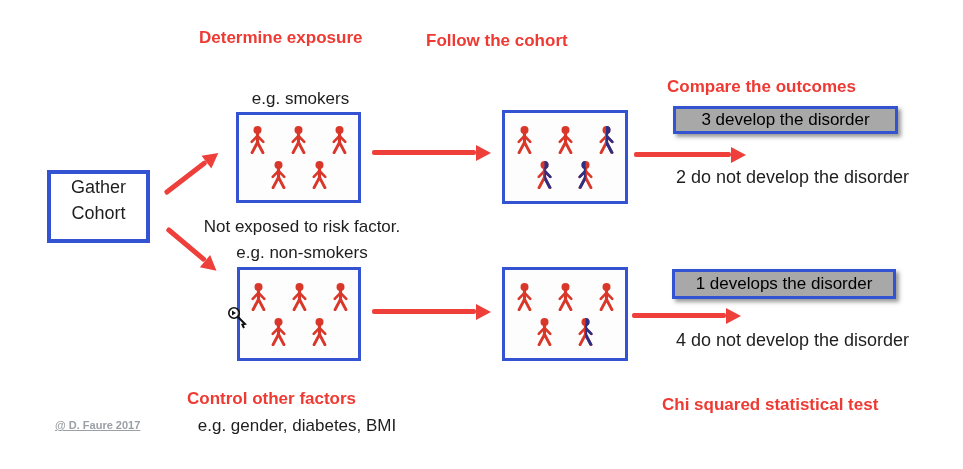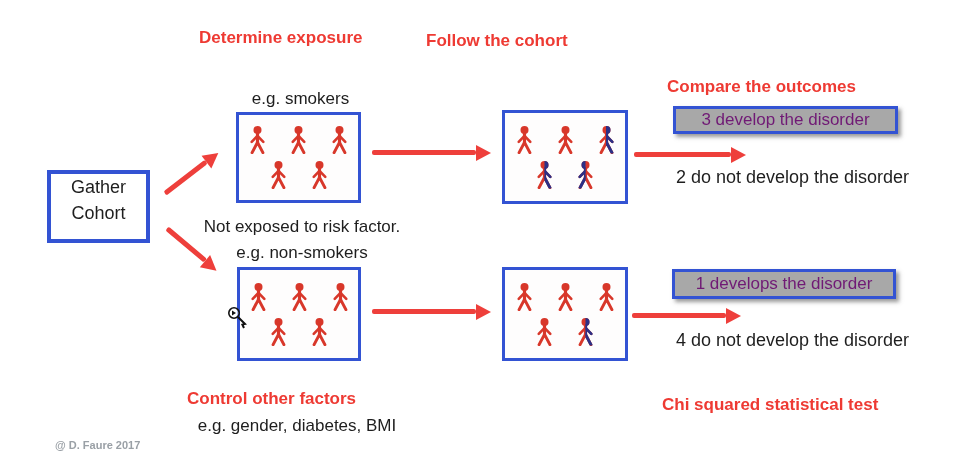--- a/index.html
+++ b/index.html
@@ -19,21 +19,21 @@
   .half-clip.right{clip-path:inset(0 0 0 50%);}
   .half-clip.left{clip-path:inset(0 50% 0 0);}
   .gather-box{
     position:absolute;box-sizing:border-box;border:4px solid var(--box-blue,#3353d3);background:#ffffff;
     display:flex;flex-direction:column;align-items:center;justify-content:flex-start;
     font-size:18px;line-height:26px;color:#1e1e1e;text-align:center;
   }
   .outcome-box{
     position:absolute;box-sizing:border-box;border:3px solid var(--box-blue,#3353d3);
     background:var(--gray-fill,#a8a8a8);box-shadow:3px 3px 4px rgba(70,70,70,0.55);
-    display:flex;align-items:center;justify-content:center;font-size:17px;color:#701a75;
+    display:flex;align-items:center;justify-content:center;font-size:17px;color:#000000;
   }
   .arrow{position:absolute;height:5px;background:var(--arrow-red,#ee3f3b);transform-origin:0 50%;border-radius:2px;}
   .arrow::after{
     content:"";position:absolute;left:100%;top:50%;transform:translateY(-50%);
     width:0;height:0;border-left:15px solid var(--arrow-red,#ee3f3b);
     border-top:8px solid transparent;border-bottom:8px solid transparent;
   }
   .watermark{position:absolute;font-size:11px;color:#9aa0a6;font-weight:bold;}
   .cursor{position:absolute;}
 </style>
@@ -283,21 +283,21 @@
 
   <div class="outcome-box" style="left:672px;top:269px;width:224px;height:30px;">
     <span>1 develops the disorder</span>
   </div>
   <div class="txt" style="left:650px;top:329px;width:285px;font-size:18px;">4 do not develop the disorder</div>
 
   <div class="red-hdr" style="left:187px;top:389px;width:220px;">Control other factors</div>
   <div class="txt" style="left:177px;top:415px;width:240px;">e.g. gender, diabetes, BMI</div>
   <div class="red-hdr" style="left:662px;top:395px;width:255px;">Chi squared statistical test</div>
 
-  <div class="watermark" style="left:55px;top:439px;">@ D. Faure 2017</div>
+  <div class="watermark" style="left:55px;top:419px;text-decoration:underline;">@ D. Faure 2017</div>
 
   <div class="cursor" style="left:225px;top:303px;">
     <svg width="24" height="26" viewBox="0 0 24 26">
       <circle cx="9" cy="10" r="5.2" fill="rgba(255,255,255,0.6)" stroke="#111" stroke-width="1.6"></circle>
       <path d="M11 10 L7 7.6 L7 12.4 Z" fill="#111"></path>
       <path d="M13 14 L20 21 L17.4 21.6 L19 25" stroke="#111" stroke-width="2" fill="none"></path>
     </svg>
   </div>
 
 </div>

